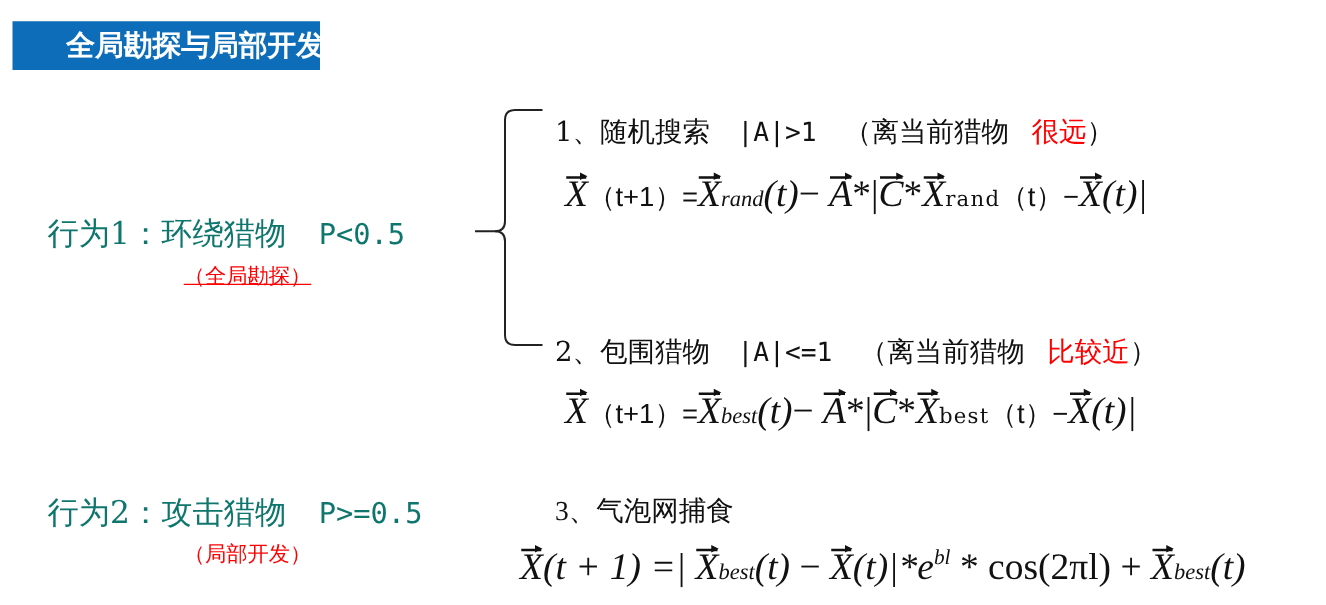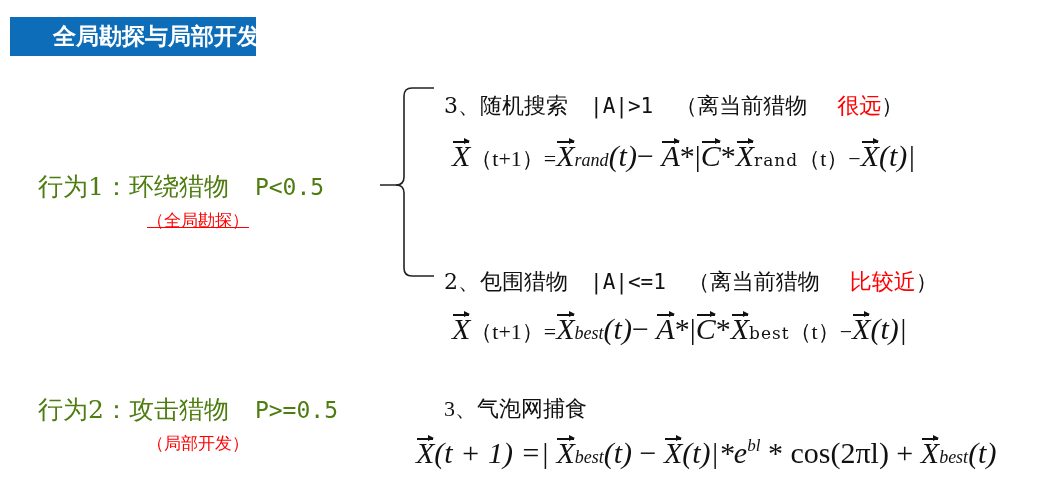--- a/index.html
+++ b/index.html
@@ -4,38 +4,38 @@
   <style>
     html, body { margin: 0; padding: 0; background: #ffffff; }
     body { width: 1061px; height: 484px; position: relative; overflow: hidden;
            font-family: "DejaVu Sans", sans-serif; color: #111; }
     .abs { position: absolute; white-space: nowrap; }
 
     .header-box { left: 10px; top: 17px; width: 246px; height: 39px; background: #0e6db8; }
     .header-text { left: 20px; top: 21px; color: #ffffff; font-size: 23px; font-weight: bold;
                    font-family: "DejaVu Sans", sans-serif; letter-spacing: 0px; margin-left: 33px; }
 
-    .behavior { font-family: "DejaVu Serif", serif; font-size: 25px; color: #4d7c0f; }
+    .behavior { font-family: "DejaVu Serif", serif; font-size: 25px; color: #0f766e; }
     .behavior .cond { margin-left: 26px; font-family: "DejaVu Sans Mono", monospace; font-size: 23px; }
     .sub { color: #ff0000; font-size: 17px; font-family: "DejaVu Sans", sans-serif; }
 
     .item { font-family: "DejaVu Serif", serif; font-size: 22px; color: #111; }
     .item .cond { margin-left: 22px; font-family: "DejaVu Sans Mono", monospace; font-size: 21px; }
     .item .paren { margin-left: 22px; }
-    .red { color: #ff0000; margin-left: 30px; }
+    .red { color: #ff0000; margin-left: 18px; }
 
     .formula { font-family: "Liberation Serif", serif; font-size: 30px; color: #111; }
     .formula i { font-style: italic; }
     .vec { position: relative; display: inline-block; font-style: italic; }
     .vec::before { content: ""; position: absolute; left: 1px; right: 1px; top: 2px; height: 1.5px; background: #111; }
     .vec::after { content: ""; position: absolute; right: 0px; top: -1px; width: 0; height: 0;
                   border-left: 6px solid #111; border-top: 3.5px solid transparent; border-bottom: 3.5px solid transparent; }
     .sub-it { font-size: 18px; font-style: italic; }
     .sub-up { font-size: 17px; font-family: "DejaVu Serif", serif; letter-spacing: 1px; }
-    .cjk-paren { font-family: Liberation Serif, serif; font-size: 22px; text-align: right; }
+    .cjk-paren { font-family: Liberation Sans, sans-serif; font-size: 22px; text-align: right; }
     .sup { font-size: 17px; font-style: italic; vertical-align: 12px; }
     .brace { left: 378px; top: 86px; }
     .item3 { font-family: "DejaVu Sans", sans-serif; font-size: 22px; color: #111; }
   </style>
 </head>
 <body>
 
 <div class="abs header-box"></div>
 <div class="abs header-text">全局勘探与局部开发</div>
 
@@ -48,21 +48,21 @@
   <span>行为2：攻击猎物</span><span class="cond">P&gt;=0.5</span>
 </div>
 <div class="abs sub" style="left:147px; top:432px;">（局部开发）</div>
 
 <svg class="abs brace" width="60" height="192" viewBox="0 0 60 192">
   <path d="M2 99 L18 99 Q26 99 26 91 L26 10 Q26 2 34 2 L56 2" fill="none" stroke="#222" stroke-width="1.6"></path>
   <path d="M18 99 Q26 99 26 107 L26 182 Q26 190 34 190 L56 190" fill="none" stroke="#222" stroke-width="1.6"></path>
 </svg>
 
 <div class="abs item" style="left:444px; top:91px;">
-  <span>3、随机搜索</span><span class="cond">|A|&gt;1</span><span class="paren">（离当前猎物</span><span class="red">很远</span><span>）</span>
+  <span>1、随机搜索</span><span class="cond">|A|&gt;1</span><span class="paren">（离当前猎物</span><span class="red">很远</span><span>）</span>
 </div>
 <div class="abs formula" style="left:452px; top:139px;">
   <span class="vec">X</span><span class="cjk-paren">（t+1）</span><span class="cjk-paren">=</span><span class="vec">X</span><span class="sub-it">rand</span><i>(t)</i><span>−</span>
   <span class="vec">A</span><span>*|</span><span class="vec">C</span><span>*</span><span class="vec">X</span><span class="sub-up">rand</span><span class="cjk-paren">（t）</span><span class="cjk-paren">−</span><span class="vec">X</span><i>(t)|</i>
 </div>
 
 <div class="abs item" style="left:444px; top:267px;">
   <span>2、包围猎物</span><span class="cond">|A|&lt;=1</span><span class="paren">（离当前猎物</span><span class="red">比较近</span><span>）</span>
 </div>
 <div class="abs formula" style="left:452px; top:312px;">

